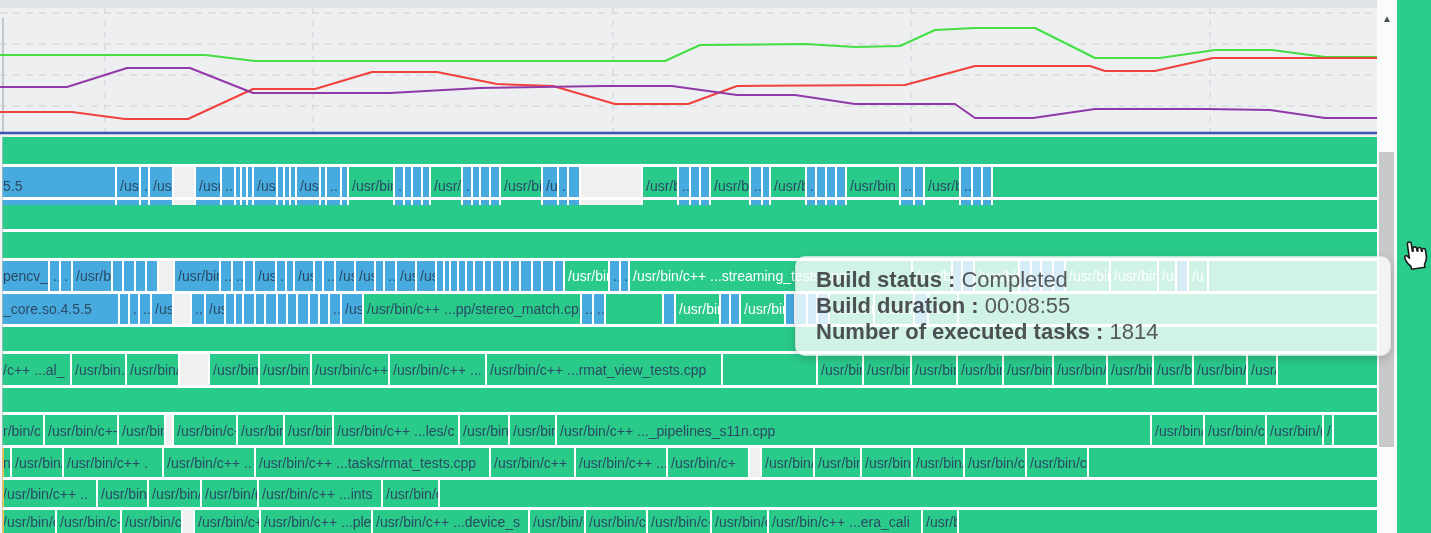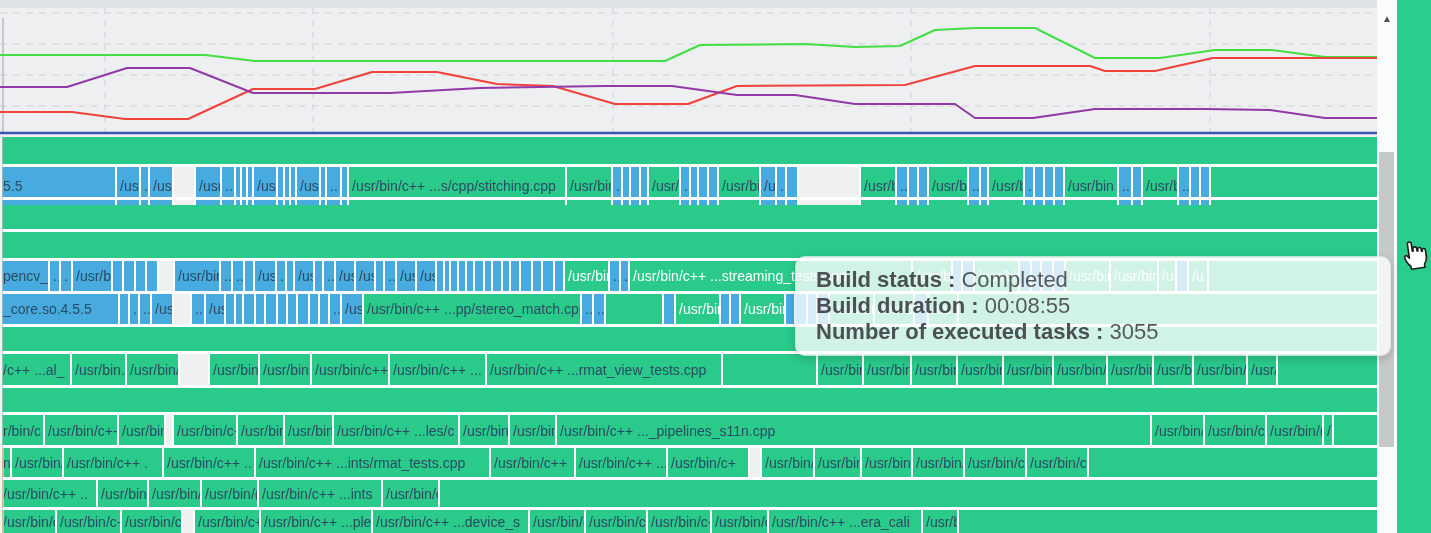--- a/index.html
+++ b/index.html
@@ -73,21 +73,20 @@
         <div class="seg seg-b" style="width: 6px;"></div>
         <div class="seg seg-b" style="width: 6px;"></div>
         <div class="seg seg-b txt-d" style="width: 24px;">/us</div>
         <div class="seg seg-b" style="width: 7px;"></div>
         <div class="seg seg-b" style="width: 6px;"></div>
         <div class="seg seg-b" style="width: 6px;"></div>
         <div class="seg seg-b txt-d" style="width: 24px;">/us</div>
         <div class="seg seg-b" style="width: 6px;"></div>
         <div class="seg seg-b txt-d" style="width: 15px;">..</div>
         <div class="seg seg-b" style="width: 7px;"></div>
-        <div class="seg seg-g txt-d" style="width: 218px;">/usr/bin/c++ ...s/cpp/stitching.cpp</div>
         <div class="seg seg-g txt-d" style="width: 46px;">/usr/bir</div>
         <div class="seg seg-b txt-d" style="width: 10px;">..</div>
         <div class="seg seg-b" style="width: 8px;"></div>
         <div class="seg seg-b" style="width: 10px;"></div>
         <div class="seg seg-b" style="width: 8px;"></div>
         <div class="seg seg-g txt-d" style="width: 32px;">/usr/bin</div>
         <div class="seg seg-b txt-d" style="width: 10px;">..</div>
         <div class="seg seg-b" style="width: 8px;"></div>
         <div class="seg seg-b" style="width: 10px;"></div>
         <div class="seg seg-b" style="width: 10px;"></div>
@@ -255,21 +254,21 @@
         <div class="seg seg-g txt-d" style="width: 62px;">/usr/bin/c</div>
         <div class="seg seg-g txt-d" style="width: 57px;">/usr/bin/(</div>
         <div class="seg seg-g txt-d" style="width: 10px;">/u</div>
         <div class="seg seg-f"></div>
       </div>
       <div class="row" style="top: 311px; height: 29px;">
         <div class="seg seg-g txt-d" style="width: 12px;">n</div>
         <div class="seg seg-g txt-d" style="width: 52px;">/usr/bin/c+</div>
         <div class="seg seg-g txt-d" style="width: 100px;">/usr/bin/c++ .</div>
         <div class="seg seg-g txt-d" style="width: 92px;">/usr/bin/c++ ..</div>
-        <div class="seg seg-g txt-d" style="width: 235px;">/usr/bin/c++ ...ints/rmat_tests.cpp</div>
+        <div class="seg seg-g txt-d" style="width: 235px;">/usr/bin/c++ ...tasks/rmat_tests.cpp</div>
         <div class="seg seg-g txt-d" style="width: 85px;">/usr/bin/c++</div>
         <div class="seg seg-g txt-d" style="width: 92px;">/usr/bin/c++ .../te</div>
         <div class="seg seg-g txt-d" style="width: 82px;">/usr/bin/c+</div>
         <div class="seg seg-x" style="width: 12px;"></div>
         <div class="seg seg-g txt-d" style="width: 53px;">/usr/bin/</div>
         <div class="seg seg-g txt-d" style="width: 47px;">/usr/bin</div>
         <div class="seg seg-g txt-d" style="width: 51px;">/usr/bin/</div>
         <div class="seg seg-g txt-d" style="width: 52px;">/usr/bin/</div>
         <div class="seg seg-g txt-d" style="width: 62px;">/usr/bin/c-</div>
         <div class="seg seg-g txt-d" style="width: 62px;">/usr/bin/c</div>
@@ -323,21 +322,21 @@
     <div class="tt-line">
       <span class="tt-label">Build status :</span>
       <span>Completed</span>
     </div>
     <div class="tt-line">
       <span class="tt-label">Build duration :</span>
       <span>00:08:55</span>
     </div>
     <div class="tt-line">
       <span class="tt-label">Number of executed tasks :</span>
-      <span>3055</span>
+      <span>1814</span>
     </div>
   </div>
 
   <div id="scrollbar">
     <div id="scroll-up">▲</div>
     <div id="scroll-thumb"></div>
   </div>
   <div id="gutter"></div>
 
   <svg id="cursor" viewBox="0 0 28 30">

